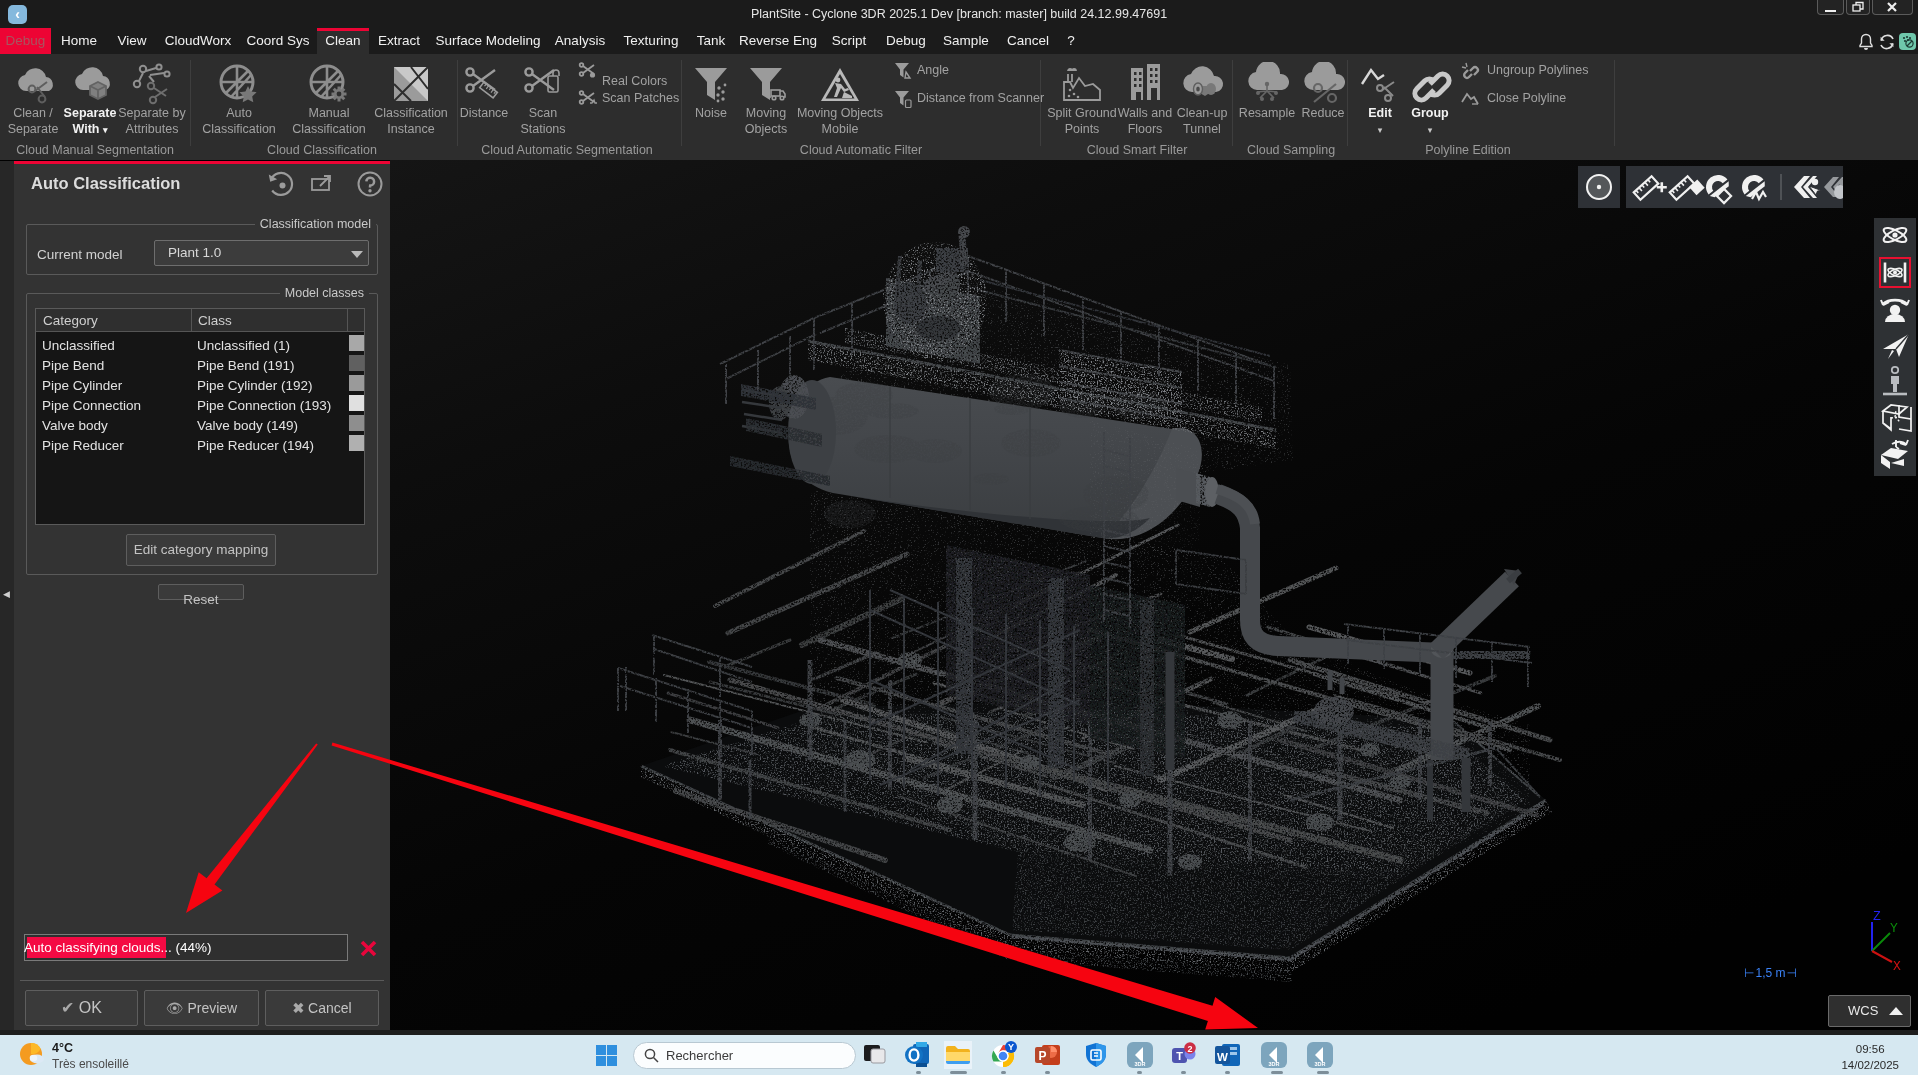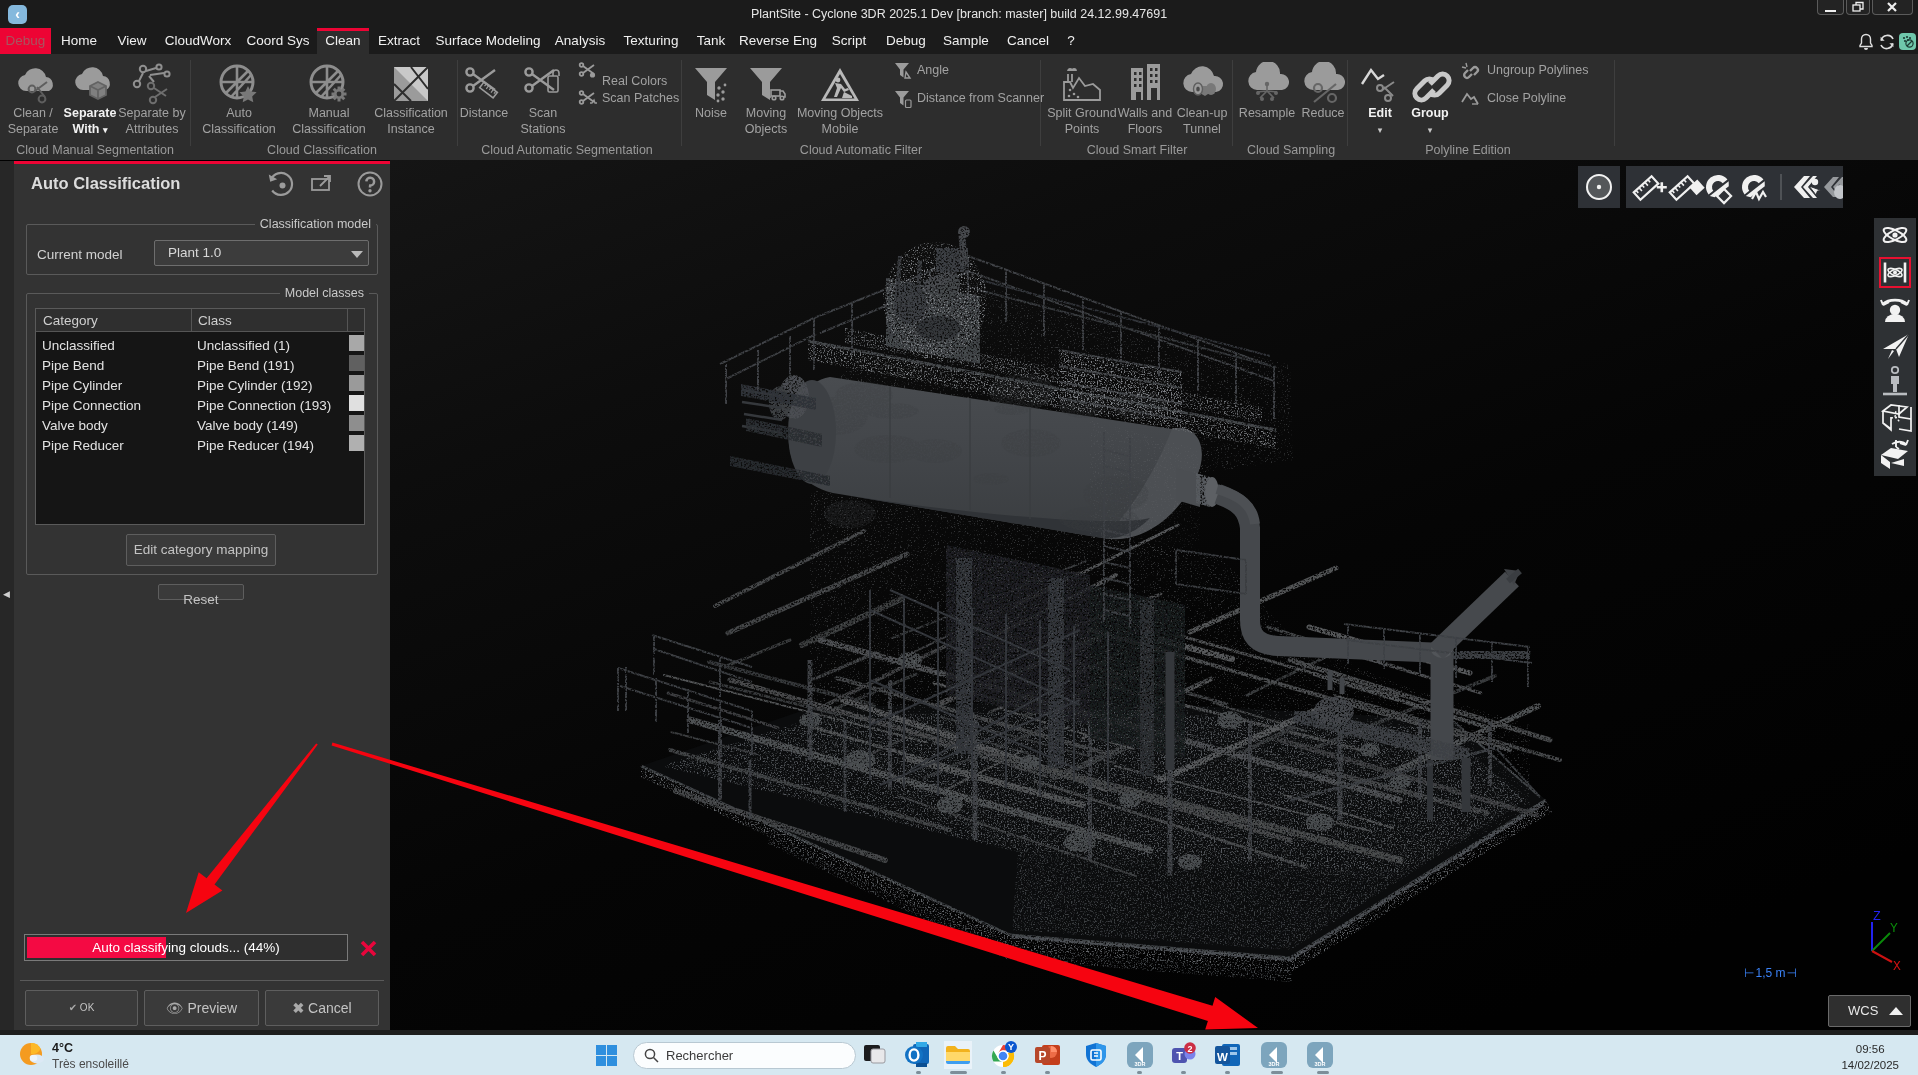--- a/index.html
+++ b/index.html
@@ -392,26 +392,26 @@
 <div class="abs" style="left:349px;top:335px;width:15px;height:16px;background:#a8a8a8"></div>
 <div class="abs" style="left:349px;top:355px;width:15px;height:16px;background:#606060"></div>
 <div class="abs" style="left:349px;top:375px;width:15px;height:16px;background:#9a9a9a"></div>
 <div class="abs" style="left:349px;top:395px;width:15px;height:16px;background:#e0e0e0"></div>
 <div class="abs" style="left:349px;top:415px;width:15px;height:16px;background:#8e8e8e"></div>
 <div class="abs" style="left:349px;top:435px;width:15px;height:16px;background:#b0b0b0"></div>
 <div class="btn" style="left:126px;top:534px;width:150px;height:32px;line-height:30px">Edit category mapping</div>
 <div class="btn" style="left:158px;top:584px;width:86px;height:16px;line-height:30px">Reset</div>
 <div class="abs" style="left:24px;top:934px;width:324px;height:27px;background:#2f2f2f;border:1px solid #7a7a7a"></div>
 <div class="abs" style="left:27px;top:937px;width:139px;height:21px;background:#f40a43"></div>
-<div class="abs" style="left:24px;top:934px;width:324px;height:27px;text-align:center;line-height:27px;color:#fff;font-size:13.5px">Auto classifying clouds... (44%)</div>
+<div class="abs" style="left:24px;top:934px;width:324px;height:27px;text-align:left;line-height:27px;color:#fff;font-size:13.5px">Auto classifying clouds... (44%)</div>
 <svg class="abs" style="left:359px;top:939px" width="19" height="19" viewBox="0 0 19 19">
     <path d="M3 3l13 13M16 3L3 16" stroke="#e8063c" stroke-width="3.6"></path>
   </svg>
 <div class="abs" style="left:20px;top:980px;width:364px;height:1px;background:#5a5a5a"></div>
-<div class="btn" style="left:25px;top:990px;width:113px;height:36px;line-height:34px;font-size:10px"><span style="color:#a9a9a9">✔</span> OK</div>
+<div class="btn" style="left:25px;top:990px;width:113px;height:36px;line-height:34px;font-size:16px"><span style="color:#a9a9a9">✔</span> OK</div>
 <div class="btn" style="left:144px;top:990px;width:115px;height:36px;line-height:34px;font-size:14px"><span style="color:#a9a9a9">👁</span> Preview</div>
 <div class="btn" style="left:265px;top:990px;width:114px;height:36px;line-height:34px;font-size:14px"><span style="color:#a9a9a9;font-weight:bold">✖</span> Cancel</div>
 <div class="abs" id="viewport"></div>
 <div class="abs" style="left:390px;top:160px;width:7px;height:875px;background:#2c2c2c"></div>
 <svg class="abs" style="left:390px;top:160px" width="1528" height="875" viewBox="0 0 1528 875">
 <defs>
 <linearGradient id="vbg" x1="0" y1="0" x2="0.7" y2="1">
 <stop offset="0" stop-color="#151515"></stop>
         <stop offset="0.25" stop-color="#0d0d0d"></stop>
         <stop offset="0.6" stop-color="#050505"></stop>

